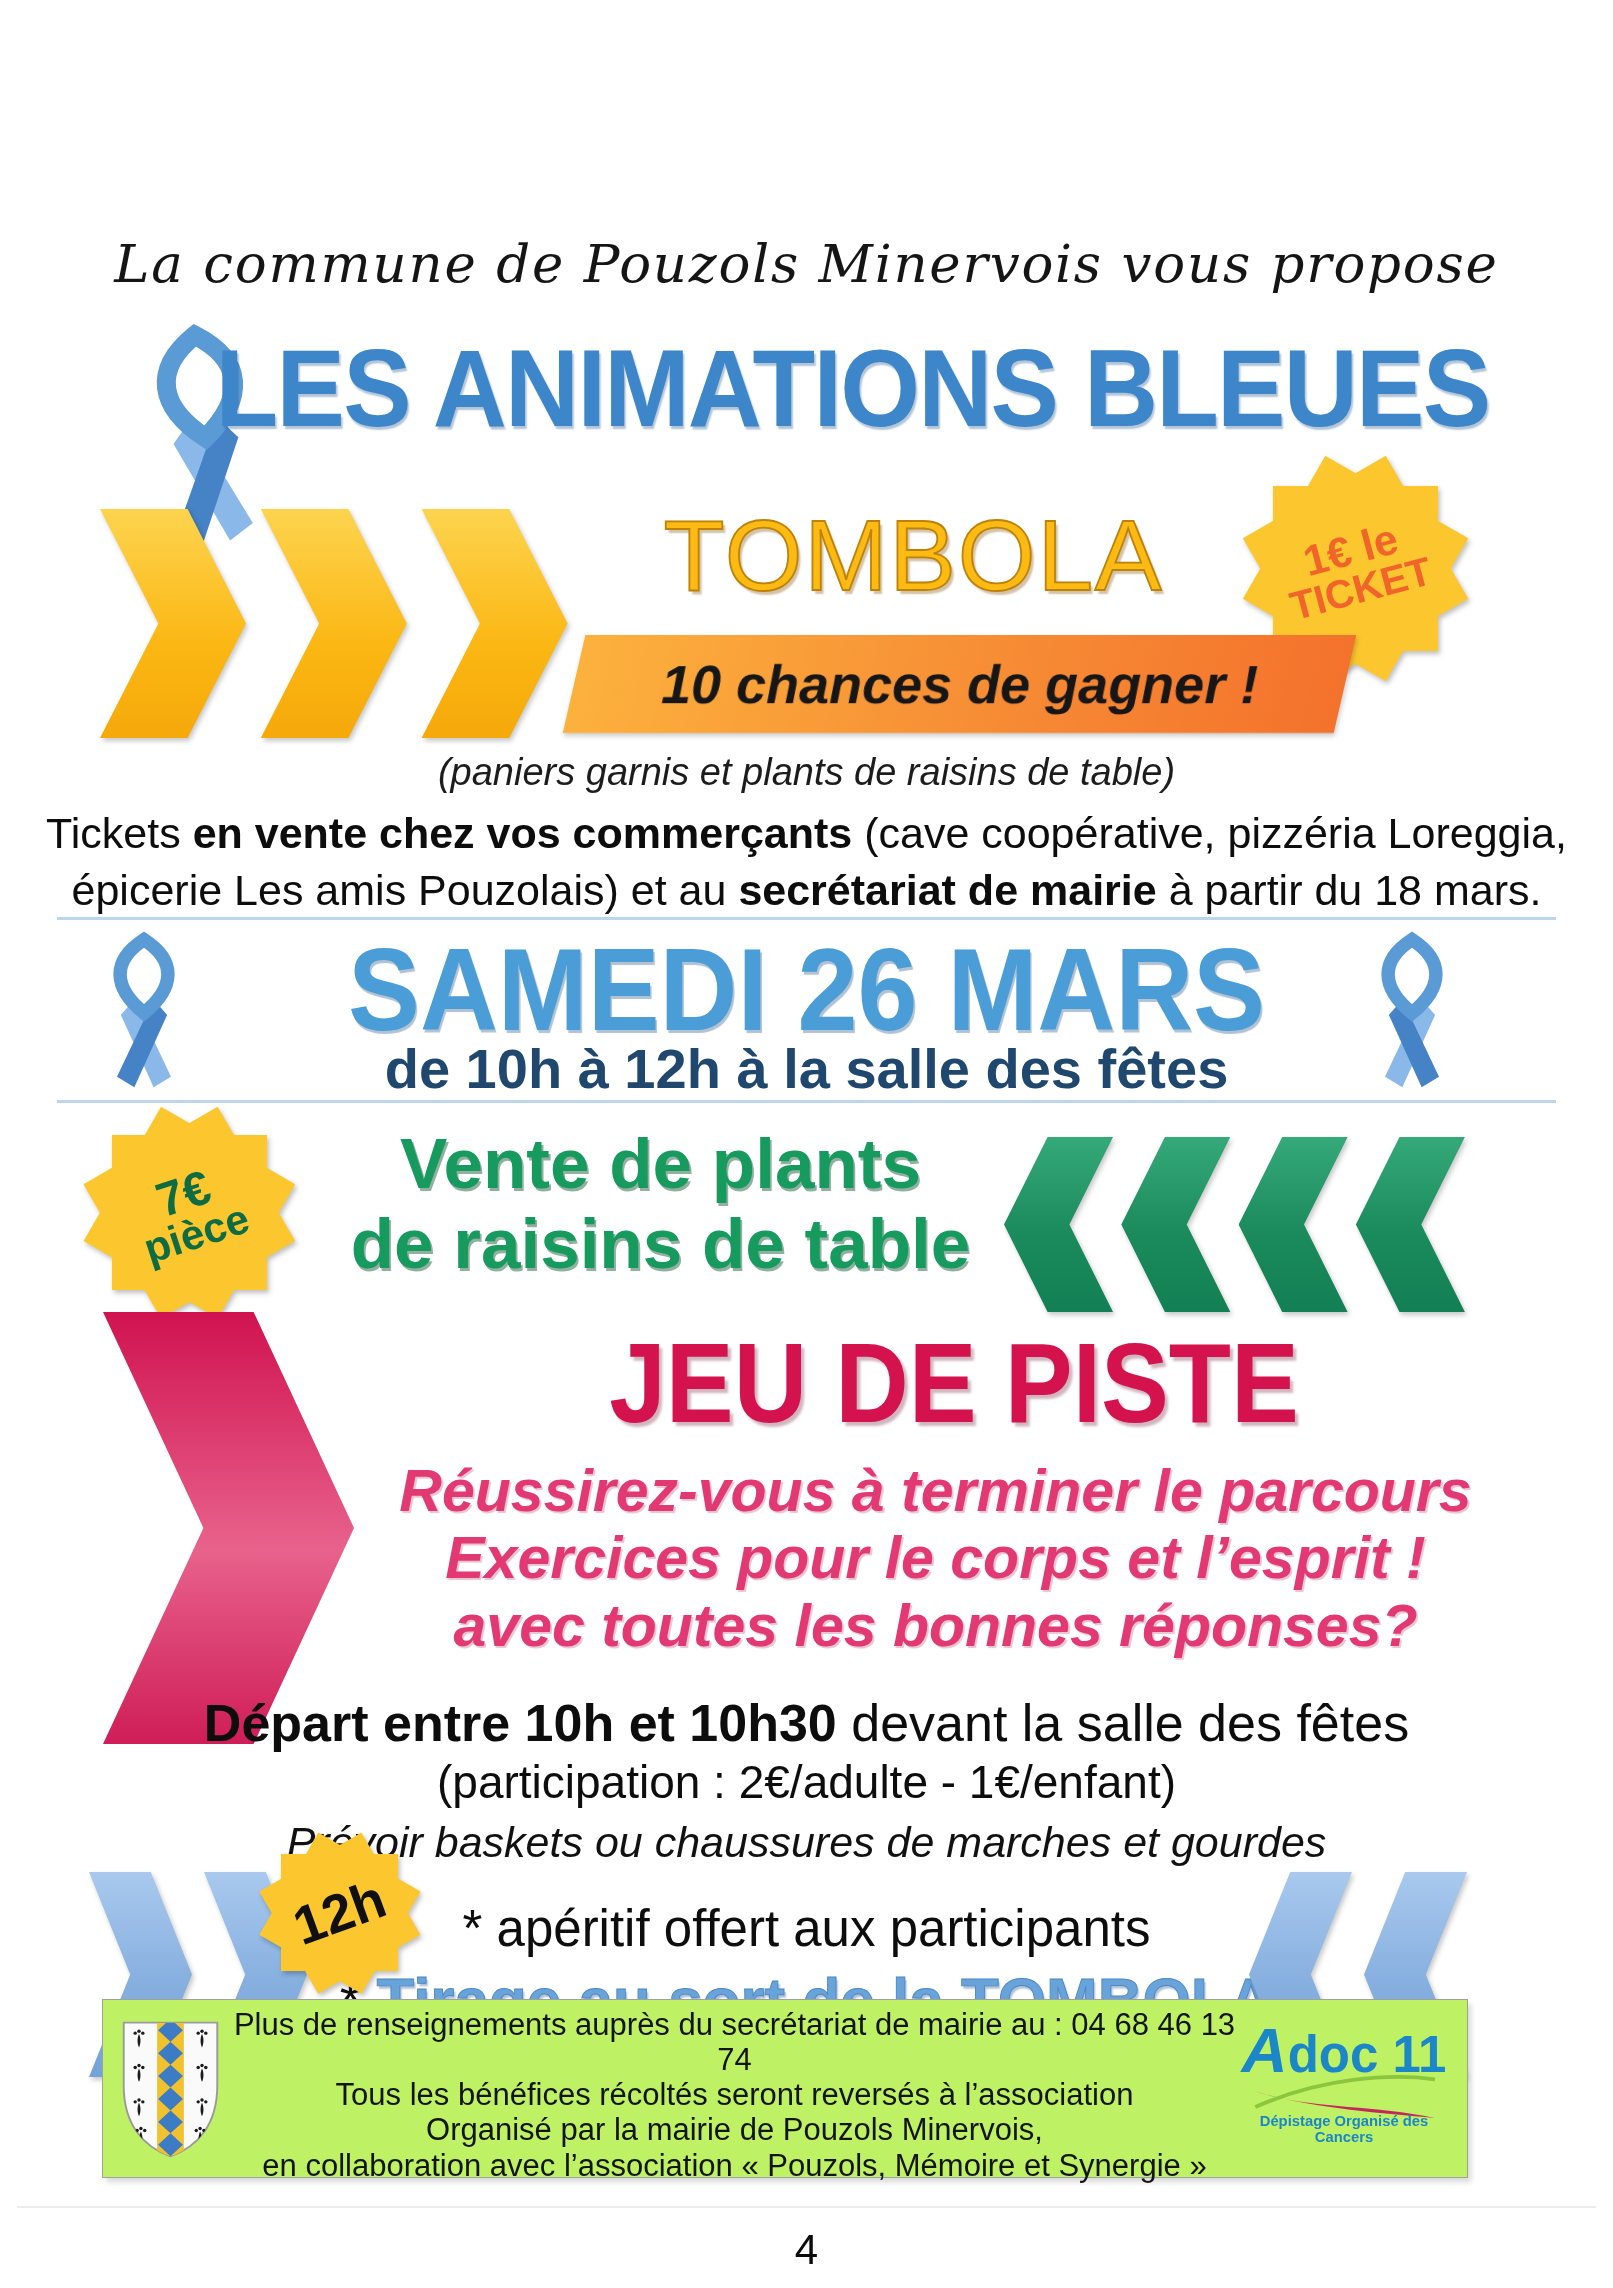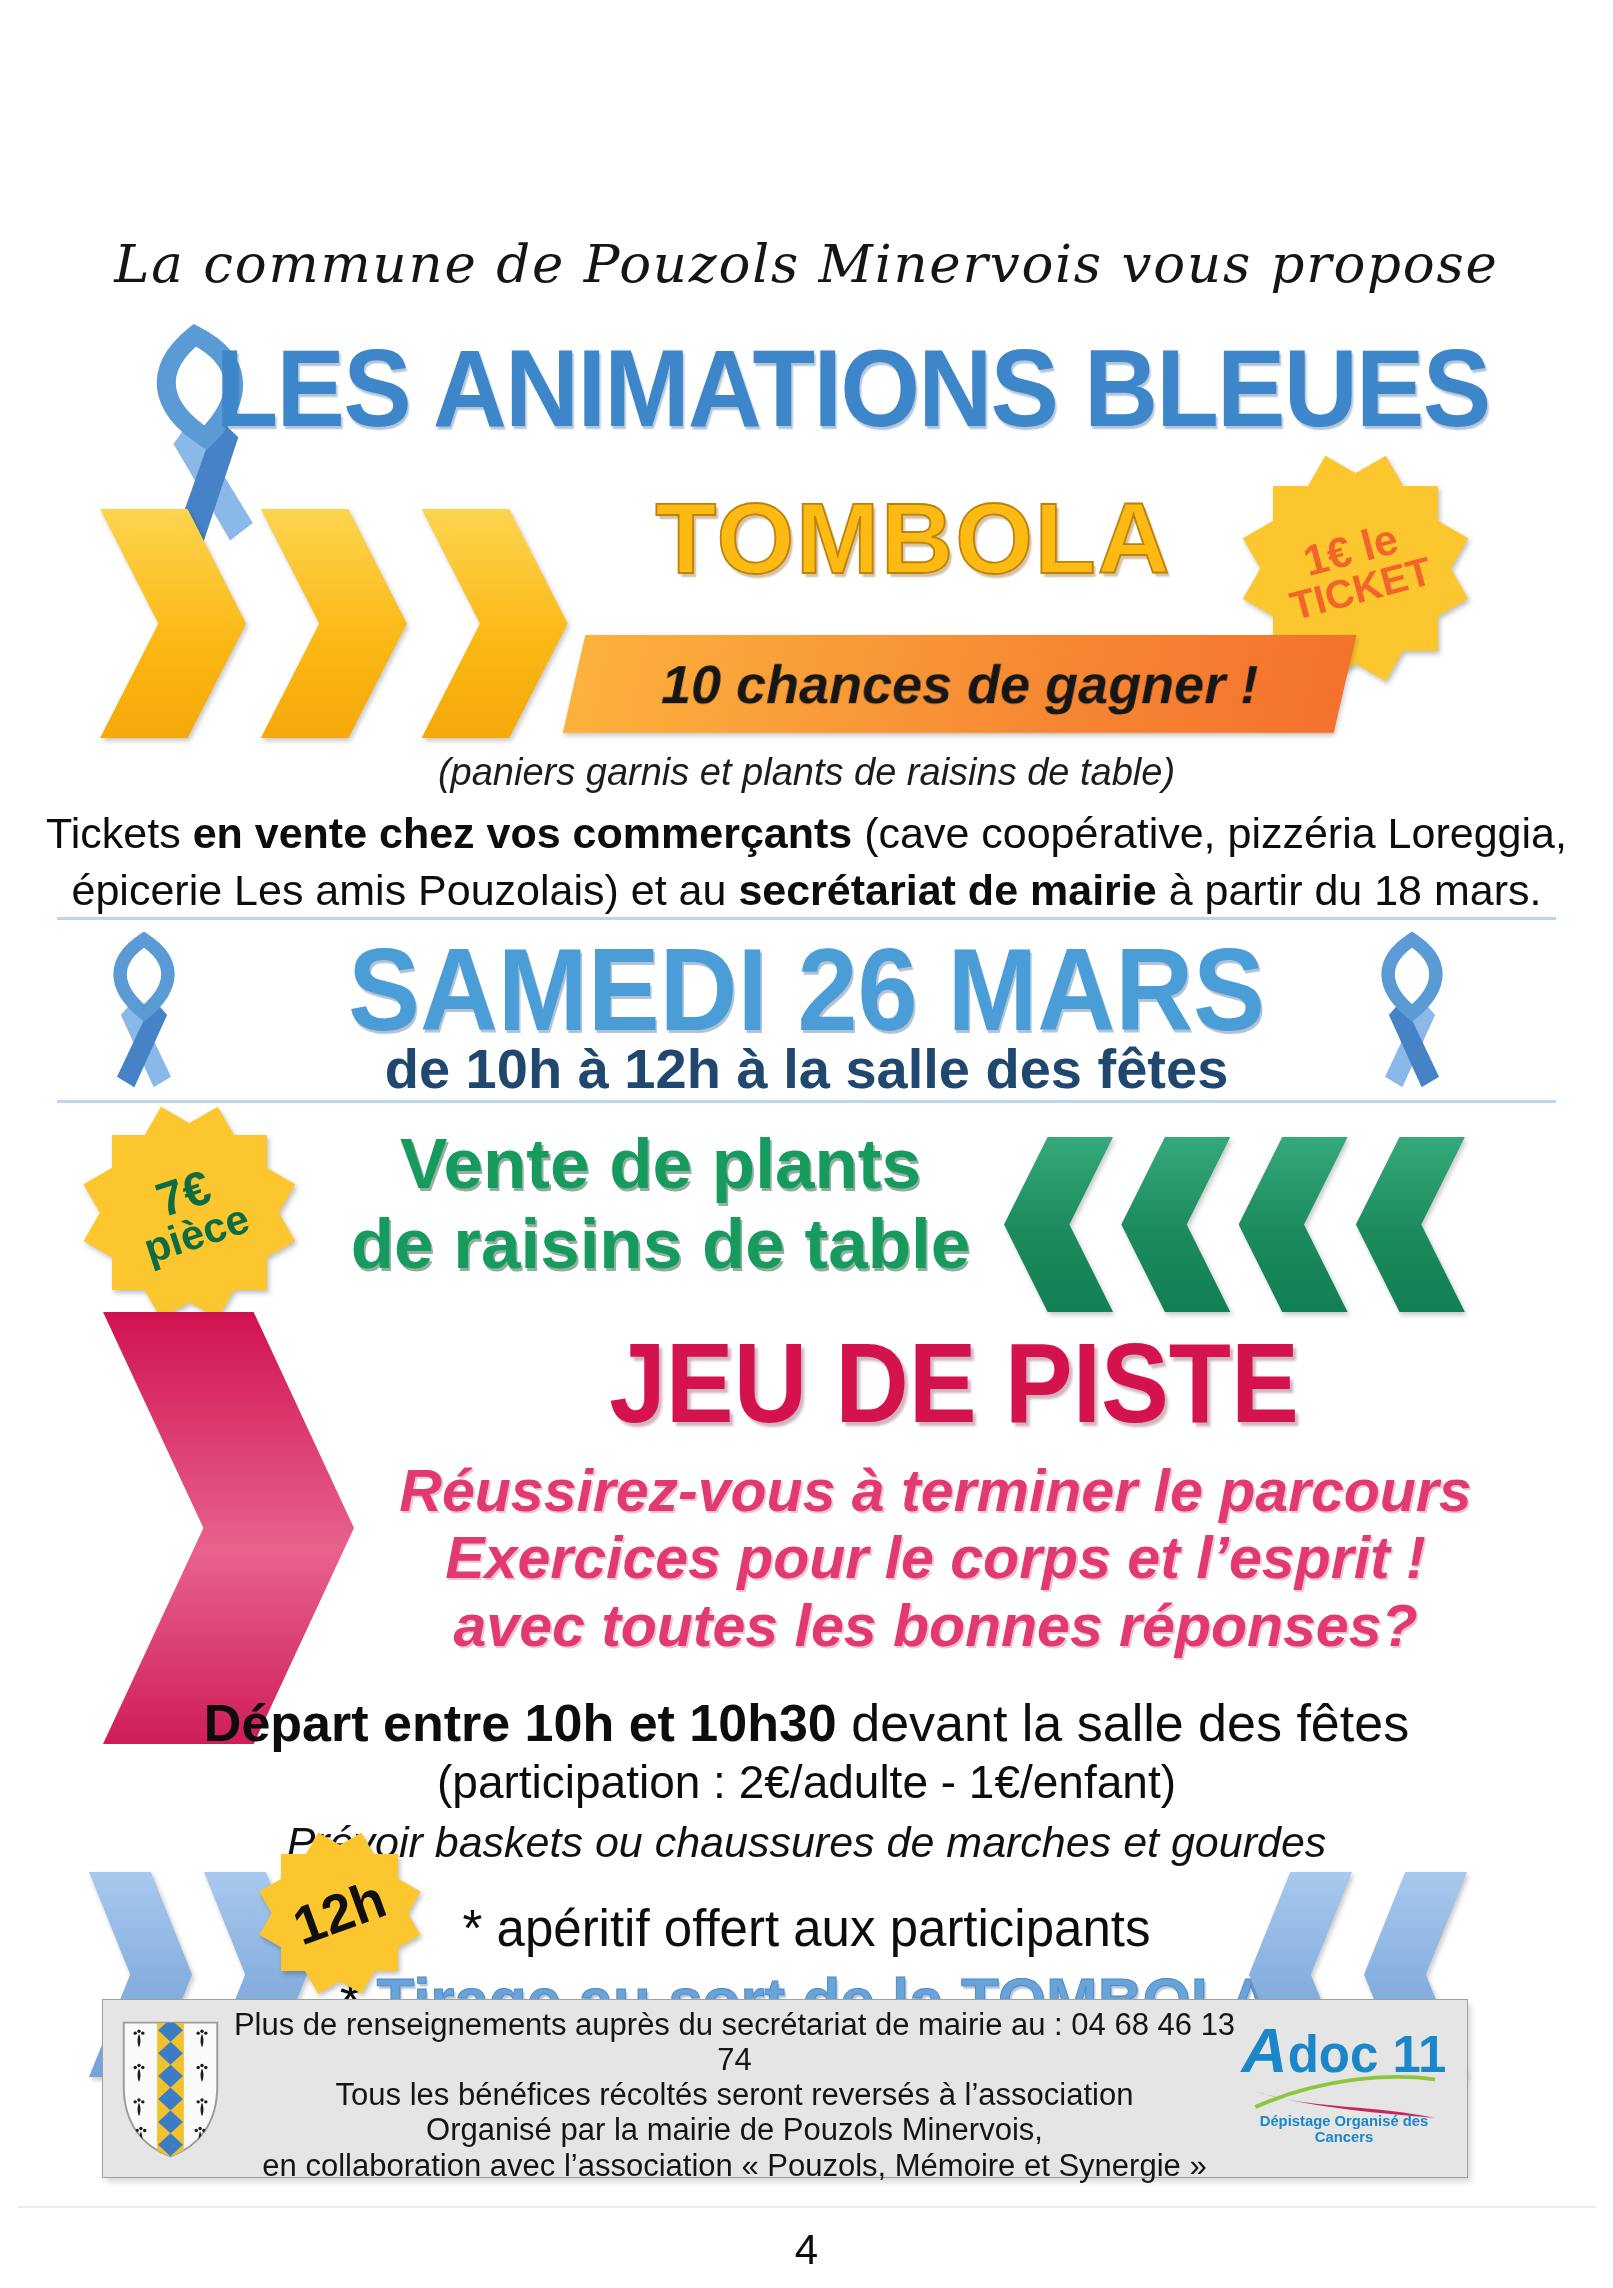--- a/index.html
+++ b/index.html
@@ -68,22 +68,22 @@
   .burst-ticket .l1 { font-size:43px; }
   .burst-ticket .l2 { font-size:40px; }
   .burst-piece { left:85px; top:1108px; width:209px; height:209px; }
   .burst-piece .burst-label { transform:rotate(-18deg); color:#0f6b42; }
   .burst-piece .l1 { font-size:48px; }
   .burst-piece .l2 { font-size:42px; }
   .burst-12h { left:260px; top:1833px; width:159px; height:159px; z-index:3; }
   .burst-12h .burst-label { transform:rotate(-20deg); color:#101010; font-size:54px; }
   
   .tombola-title {
-    position:absolute; left:572px; width:683px; top:481px; text-align:center;
-    font-size:100px; font-weight:bold; letter-spacing:1.8px; color:#fcba12;
+    position:absolute; left:572px; width:683px; top:498px; text-align:center;
+    font-size:100px; font-weight:normal; letter-spacing:1.8px; color:#fcba12;
     -webkit-text-stroke:1.8px #bd820a; text-shadow:2.8px 3.7px 1.8px rgba(130,80,0,.35);
   }
   .orange-banner {
     position:absolute; left:574px; top:635px; width:771px; height:98px;
     background:linear-gradient(90deg,#fcb13d 0%,#f68934 60%,#f4722c 100%);
     transform:skewX(-13deg); display:flex; align-items:center; justify-content:center;
     filter:drop-shadow(2.8px 3.7px 2.8px rgba(0,0,0,.2)); z-index:1;
   }
   .orange-banner span {
     transform:skewX(13deg); font-style:italic; font-weight:bold;
@@ -136,21 +136,21 @@
   .aperitif { position:absolute; left:231px; right:231px; top:1899px; text-align:center; font-size:51px; color:#0d0d0d; }
   .tirage { position:absolute; left:231px; right:231px; top:1964px; text-align:center; font-size:62px; font-weight:bold; }
   .tirage .star { color:#111; font-weight:normal; font-size:55px; }
   .tirage .blue {
     color:#68a3da; -webkit-text-stroke:0.9px #4d88c4;
     text-shadow:1.8px 2.8px 1.8px rgba(60,100,150,.4);
   }
   
   .footer-box {
     position:absolute; left:102px; top:1999px; width:1366px; height:179px;
-    border:1.8px solid #a0a0a0; background:#e5e5e5; box-shadow:3.7px 4.6px 5.5px rgba(0,0,0,.15);
+    border:1.8px solid #a0a0a0; background:#bef264; box-shadow:3.7px 4.6px 5.5px rgba(0,0,0,.15);
   }
   .coat { position:absolute; left:14.8px; top:11px; width:105px; height:155px; }
   .coat svg { width:100%; height:100%; }
   .footer-lines {
     position:absolute; left:111px; right:212px; top:6.5px; text-align:center;
     font-size:31px; line-height:1.14; color:#141414;
   }
   .adoc { position:absolute; right:13px; top:18.5px; width:220px; text-align:center; color:#1b87c9; }
   .adoc-name { font-size:51px; font-weight:bold; line-height:1; text-align:center; }
   .adoc-name::first-letter { font-style:italic; font-size:125%; }

